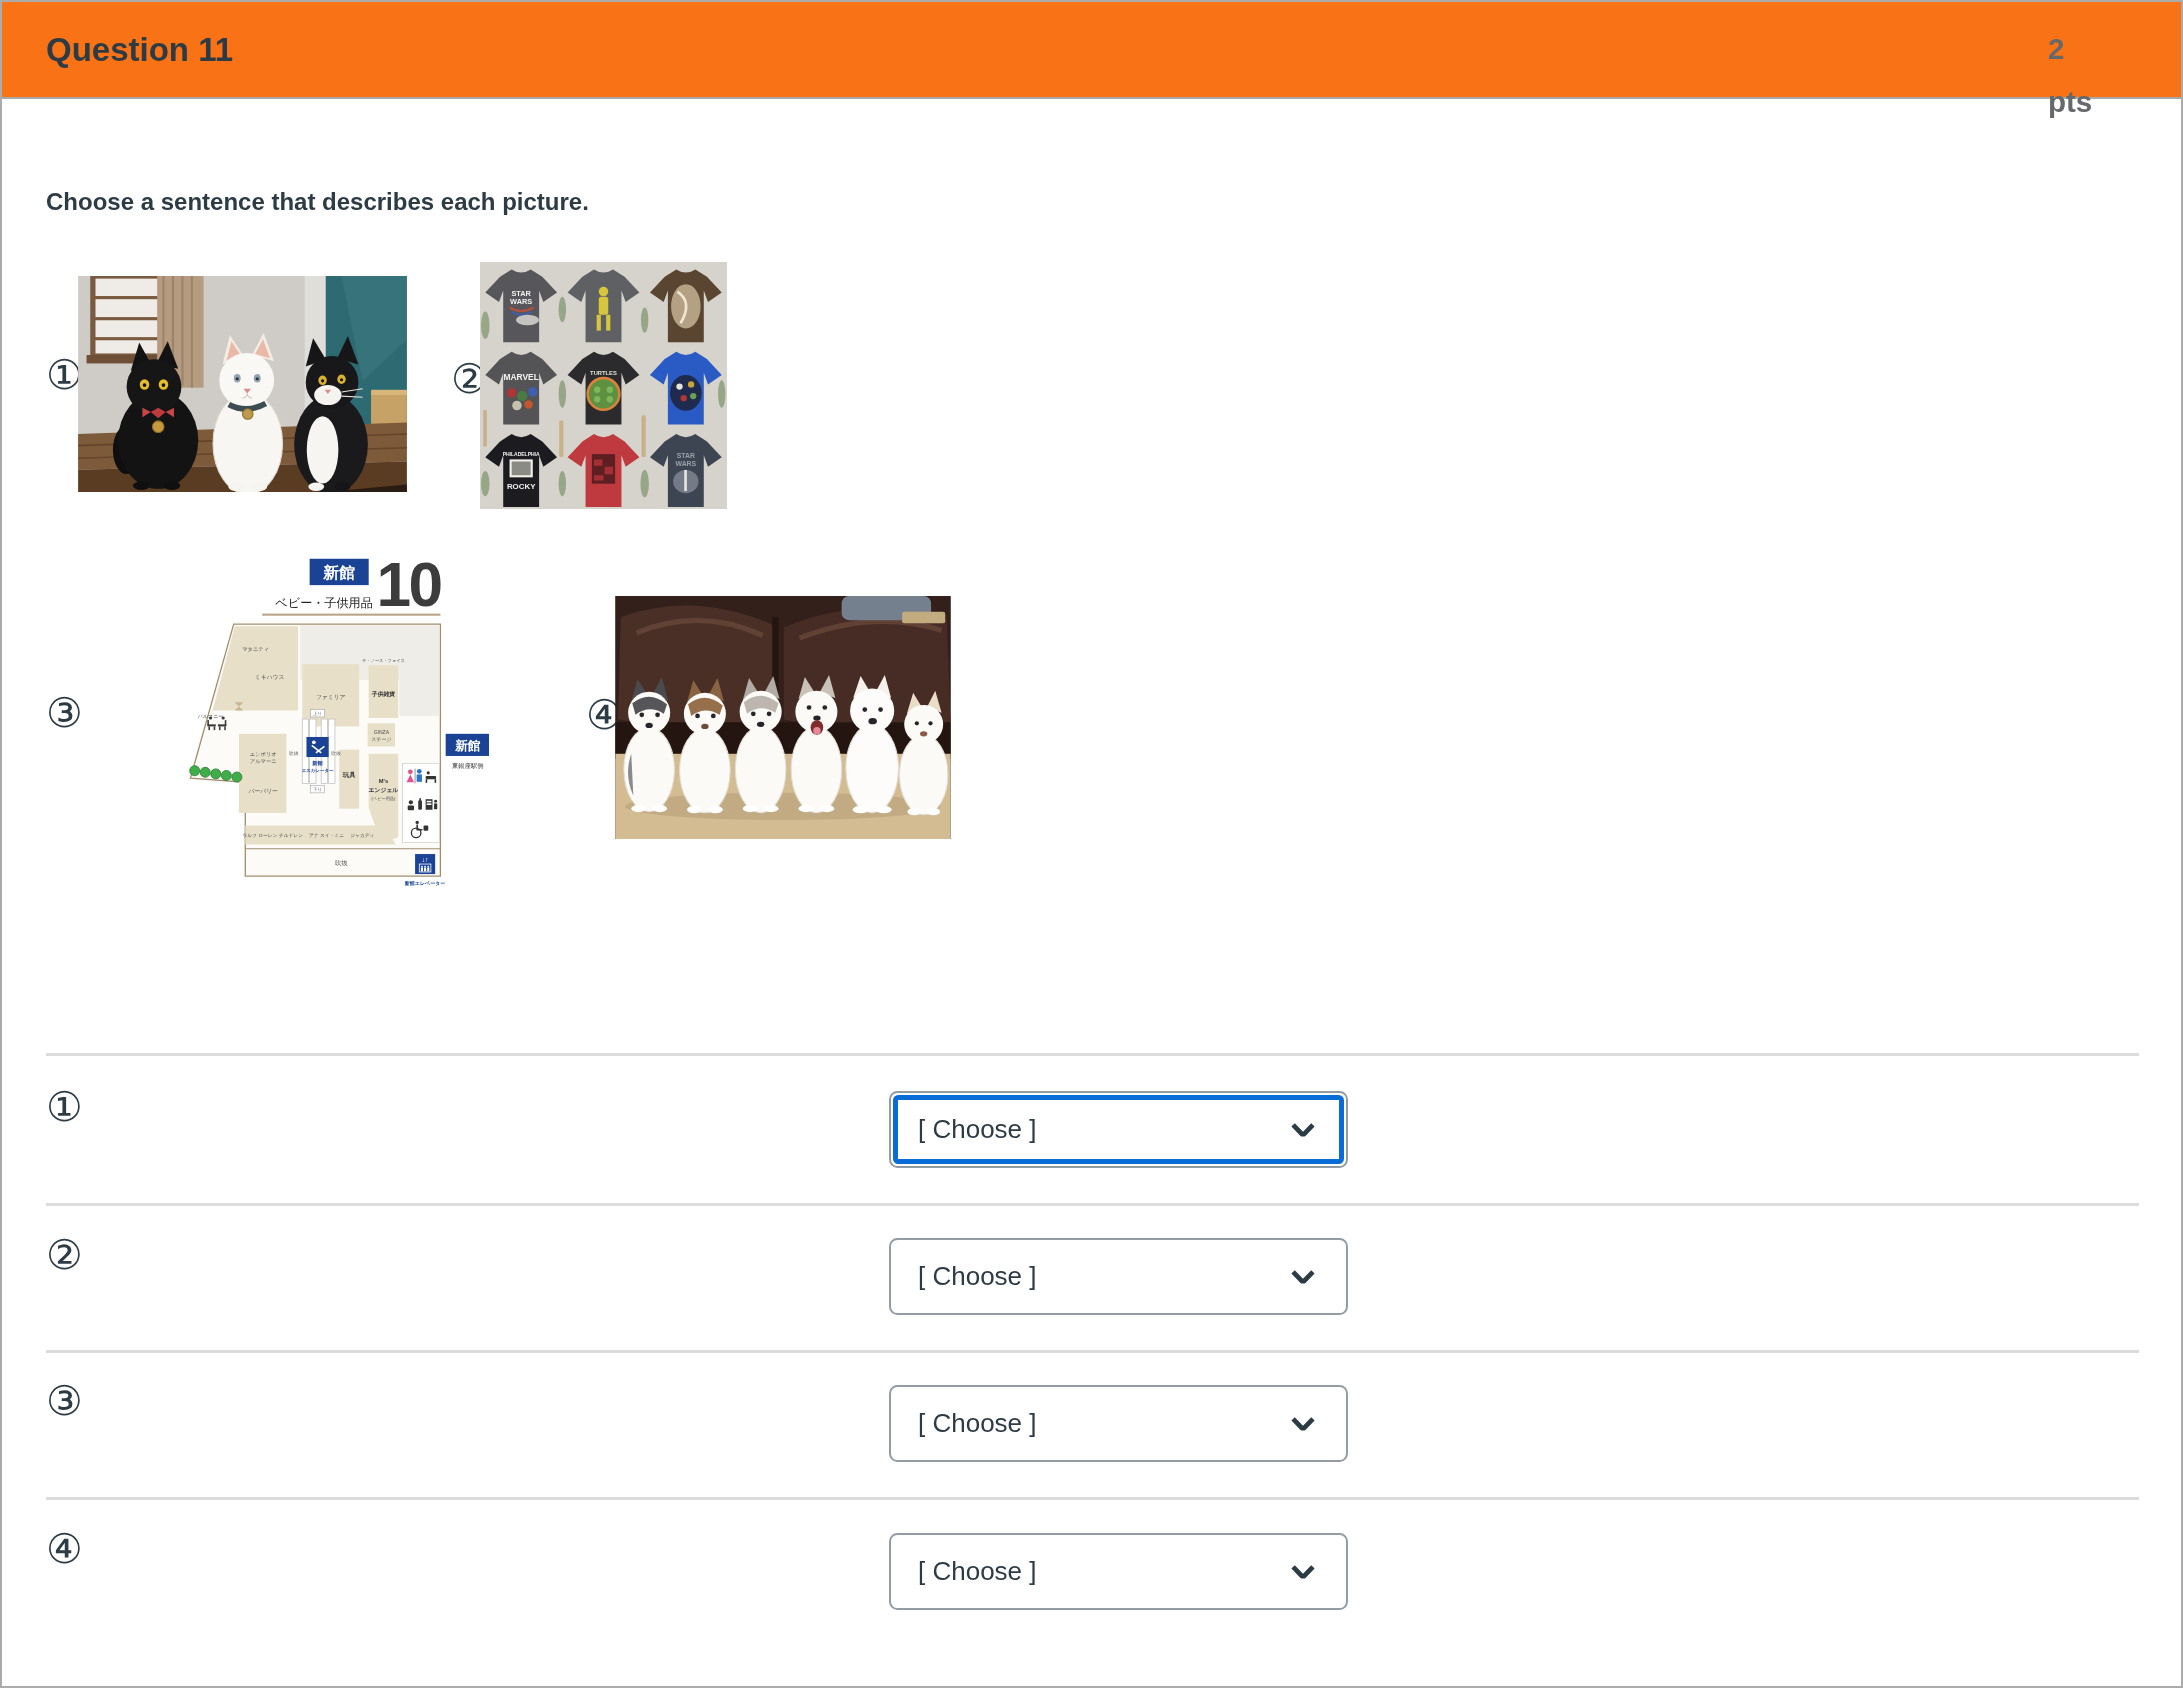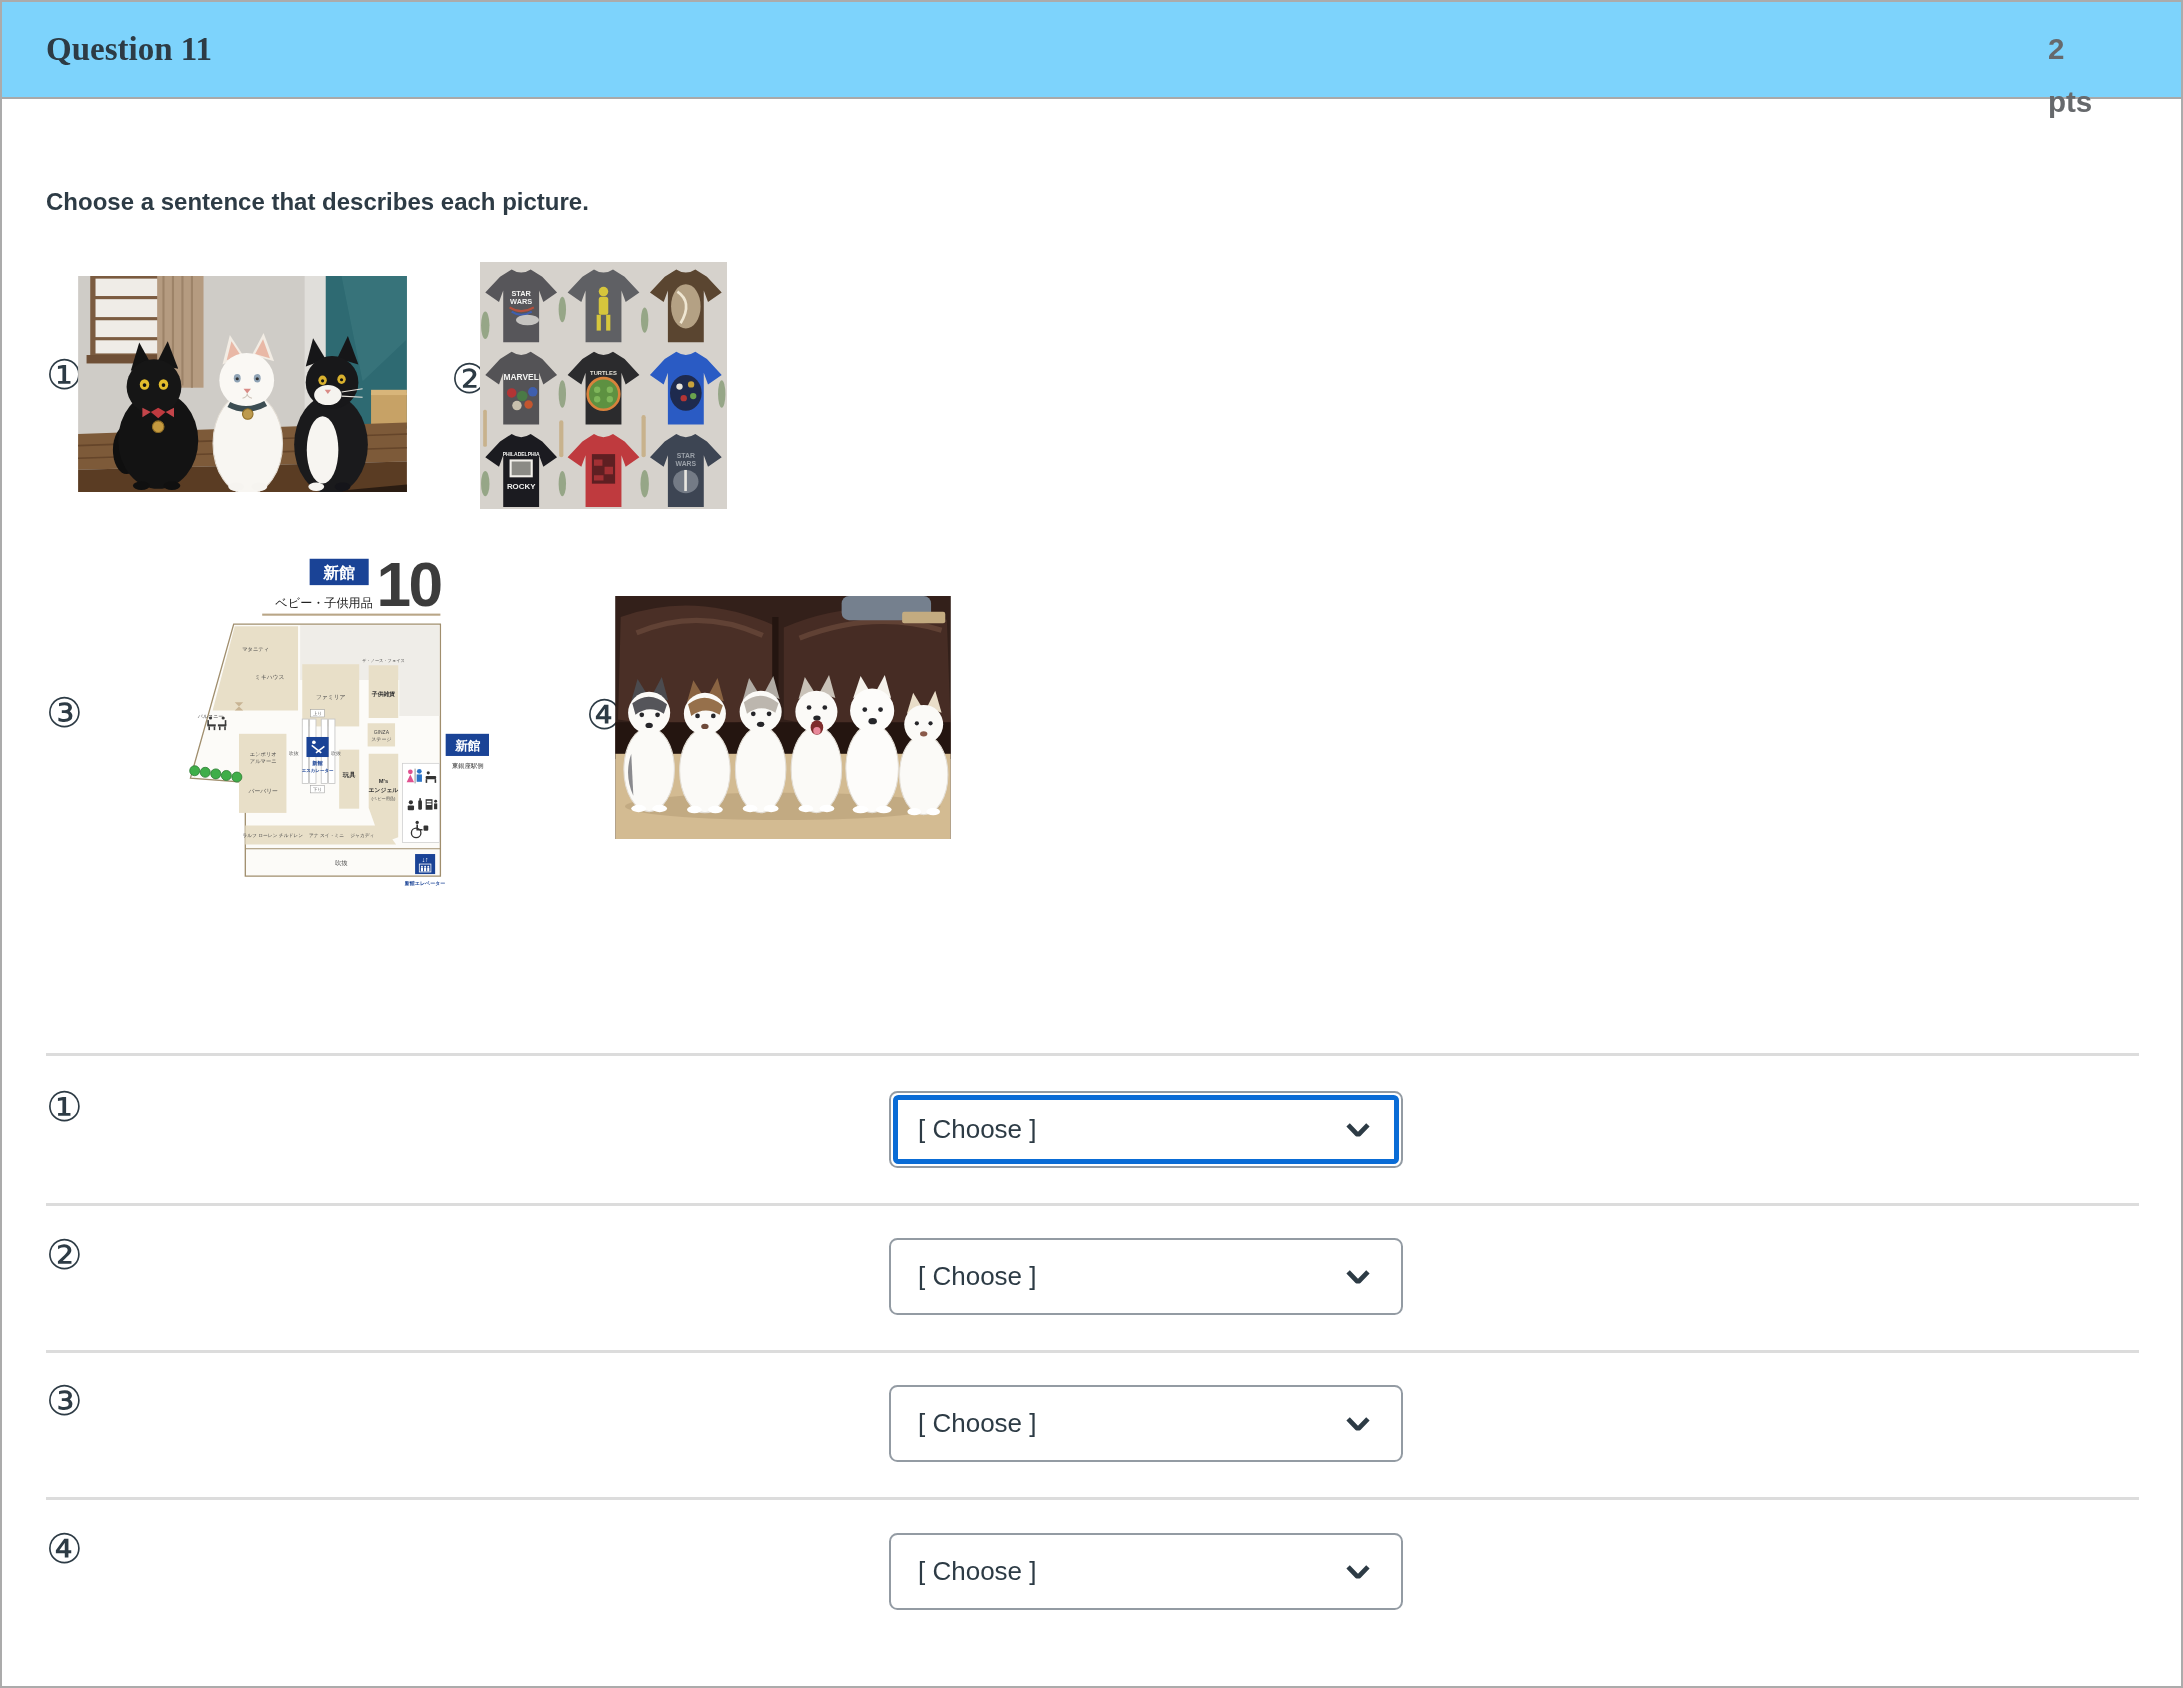--- a/index.html
+++ b/index.html
@@ -1,28 +1,28 @@
 <!DOCTYPE html>
 <html style="font-size:8.4px"><head>
 <meta charset="utf-8">
 <style>
   html,body{margin:0;padding:0;background:#fff;}
   body{width:2183px;height:1688px;position:relative;font-family:"Liberation Sans","DejaVu Sans",sans-serif;color:#2d3b45;}
   .card{position:absolute;left:0;top:0;width:2183px;height:1688px;border:2.1px solid #ababab;box-sizing:border-box;background:#fff;overflow:visible;}
-  .qheader{position:relative;height:95px;background:#7dd3fc;border-bottom:2.1px solid #a9a9a9;font-family:Liberation Serif, serif;}
+  .qheader{position:relative;height:95px;background:#f97316;border-bottom:2.1px solid #a9a9a9;}
   .qtitle{position:absolute;left:44px;top:0;line-height:95px;font-size:33px;font-weight:bold;color:#2d3b45;}
   .qpoints{position:absolute;right:65px;top:20px;width:68px;font-size:29.5px;font-weight:bold;color:#66696c;line-height:53px;z-index:5;}
   .qpoints span{display:block;}
   .content{position:absolute;left:0;top:97px;width:2179px;height:1589px;padding-left:12px;}
   .instruction{position:absolute;left:44px;top:89px;font-size:24px;font-weight:bold;color:#2d3b45;}
   .fig-marker{position:absolute;font-size:41px;color:#2d3b45;line-height:1;}
   .photo{position:absolute;display:block;}
   .divider{position:absolute;left:44px;width:2093px;height:2.6px;background:#dcdcdc;}
   .row-marker{position:absolute;left:44px;font-size:41px;color:#2d3b45;line-height:1;}
-  .select{position:absolute;left:887px;width:514px;height:77px;background:#fff;border:2.1px solid #939ba3;border-radius:8.4px;box-sizing:border-box;display:flex;align-items:center;cursor:pointer;}
+  .select{position:absolute;left:887px;width:459px;height:77px;background:#fff;border:2.1px solid #939ba3;border-radius:8.4px;box-sizing:border-box;display:flex;align-items:center;cursor:pointer;}
   .select .val{margin-left:27px;font-size:26px;color:#2d3b45;}
   .select .chev{position:absolute;right:31px;top:50%;transform:translateY(-50%);}
   .select.focused::before{content:"";position:absolute;inset:1.6px;border:5.8px solid #0a6cd6;border-radius:5.3px;pointer-events:none;}
   svg text{font-family:"Liberation Sans","DejaVu Sans",sans-serif;}
 </style>
 </head>
 <body>
 
 <div class="card">
 

